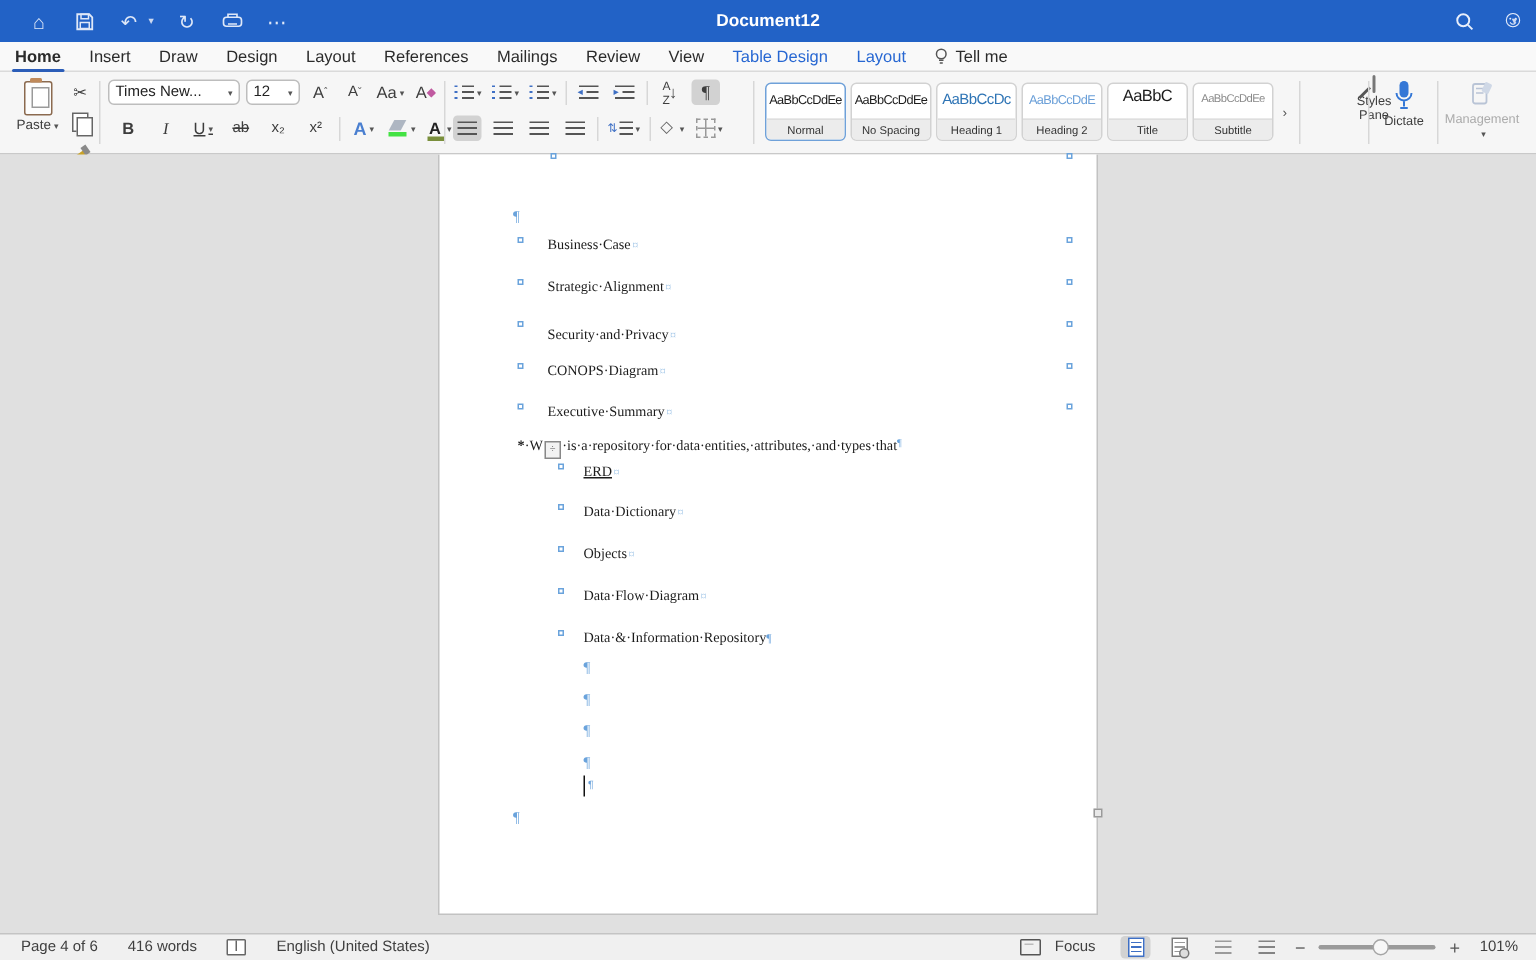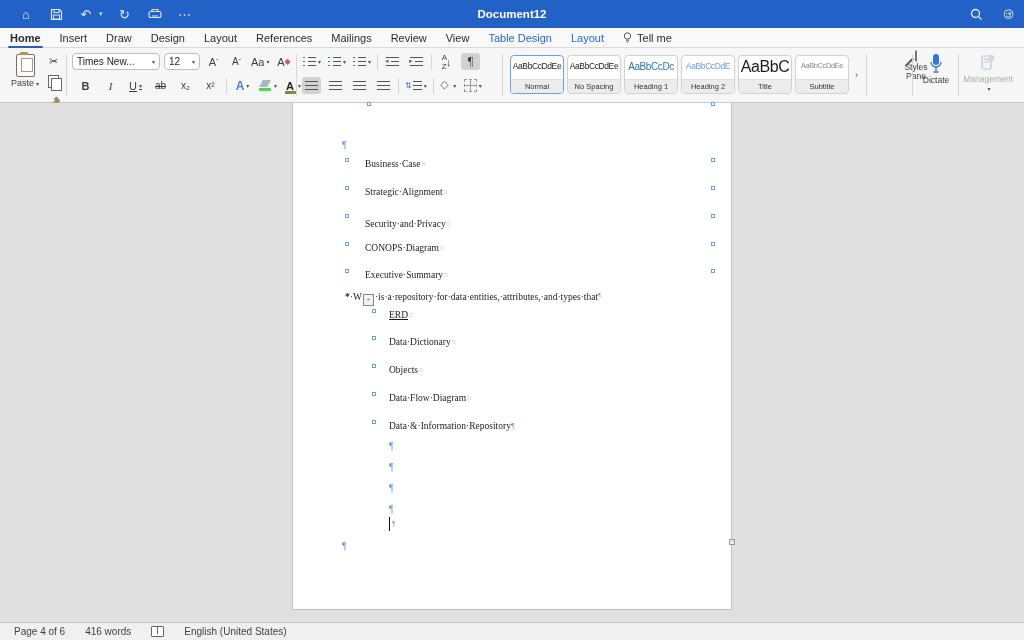--- a/index.html
+++ b/index.html
@@ -343,21 +343,21 @@
       </div>
       <div class="style-card" style="left:116px;">
         <span class="s-sample" style="color:#2e74b5;font-size:10px;">AaBbCcDc</span>
         <span class="s-name">Heading 1</span>
       </div>
       <div class="style-card" style="left:173px;">
         <span class="s-sample" style="color:#6a9fd8;">AaBbCcDdE</span>
         <span class="s-name">Heading 2</span>
       </div>
       <div class="style-card" style="left:230px;">
-        <span class="s-sample" style="font-size:16px;margin-top:2px;">AaBbC</span>
+        <span class="s-sample" style="font-size:11px;margin-top:2px;">AaBbC</span>
         <span class="s-name">Title</span>
       </div>
       <div class="style-card" style="left:287px;">
         <span class="s-sample" style="color:#8a8a8a;font-size:7.5px;">AaBbCcDdEe</span>
         <span class="s-name">Subtitle</span>
       </div>
       <span class="more-chev" style="left:347px;">›</span>
     </div>
     <div class="vdiv" style="left:866px;"></div>
 
@@ -457,15 +457,37 @@
     </div>
   </div>
 
   <div class="statusbar">
     <div class="sb-left">
       <span>Page 4 of 6</span>
       <span>416 words</span>
       <span class="ic-book"></span>
       <span>English (United States)</span>
     </div>
+    <div class="sb-right">
+      <span class="ic-focus"></span>
+      <span style="margin-right:8px;">Focus</span>
+      <span class="viewbtn toggled">
+          <span class="ic-page blue"></span>
+        </span>
+      <span class="viewbtn">
+          <span class="ic-page gearpage"></span>
+        </span>
+      <span class="viewbtn">
+          <span class="ic-lines" style="width:11px;opacity:.55;"></span>
+        </span>
+      <span class="viewbtn">
+          <span class="ic-lines" style="width:11px;opacity:.7;"></span>
+        </span>
+      <span class="pm">−</span>
+      <span class="sldtrack">
+          <span class="sldthumb"></span>
+        </span>
+      <span class="pm">+</span>
+      <span style="margin-left:4px;">101%</span>
+    </div>
   </div>
 
 </div>
 
 </body></html>

